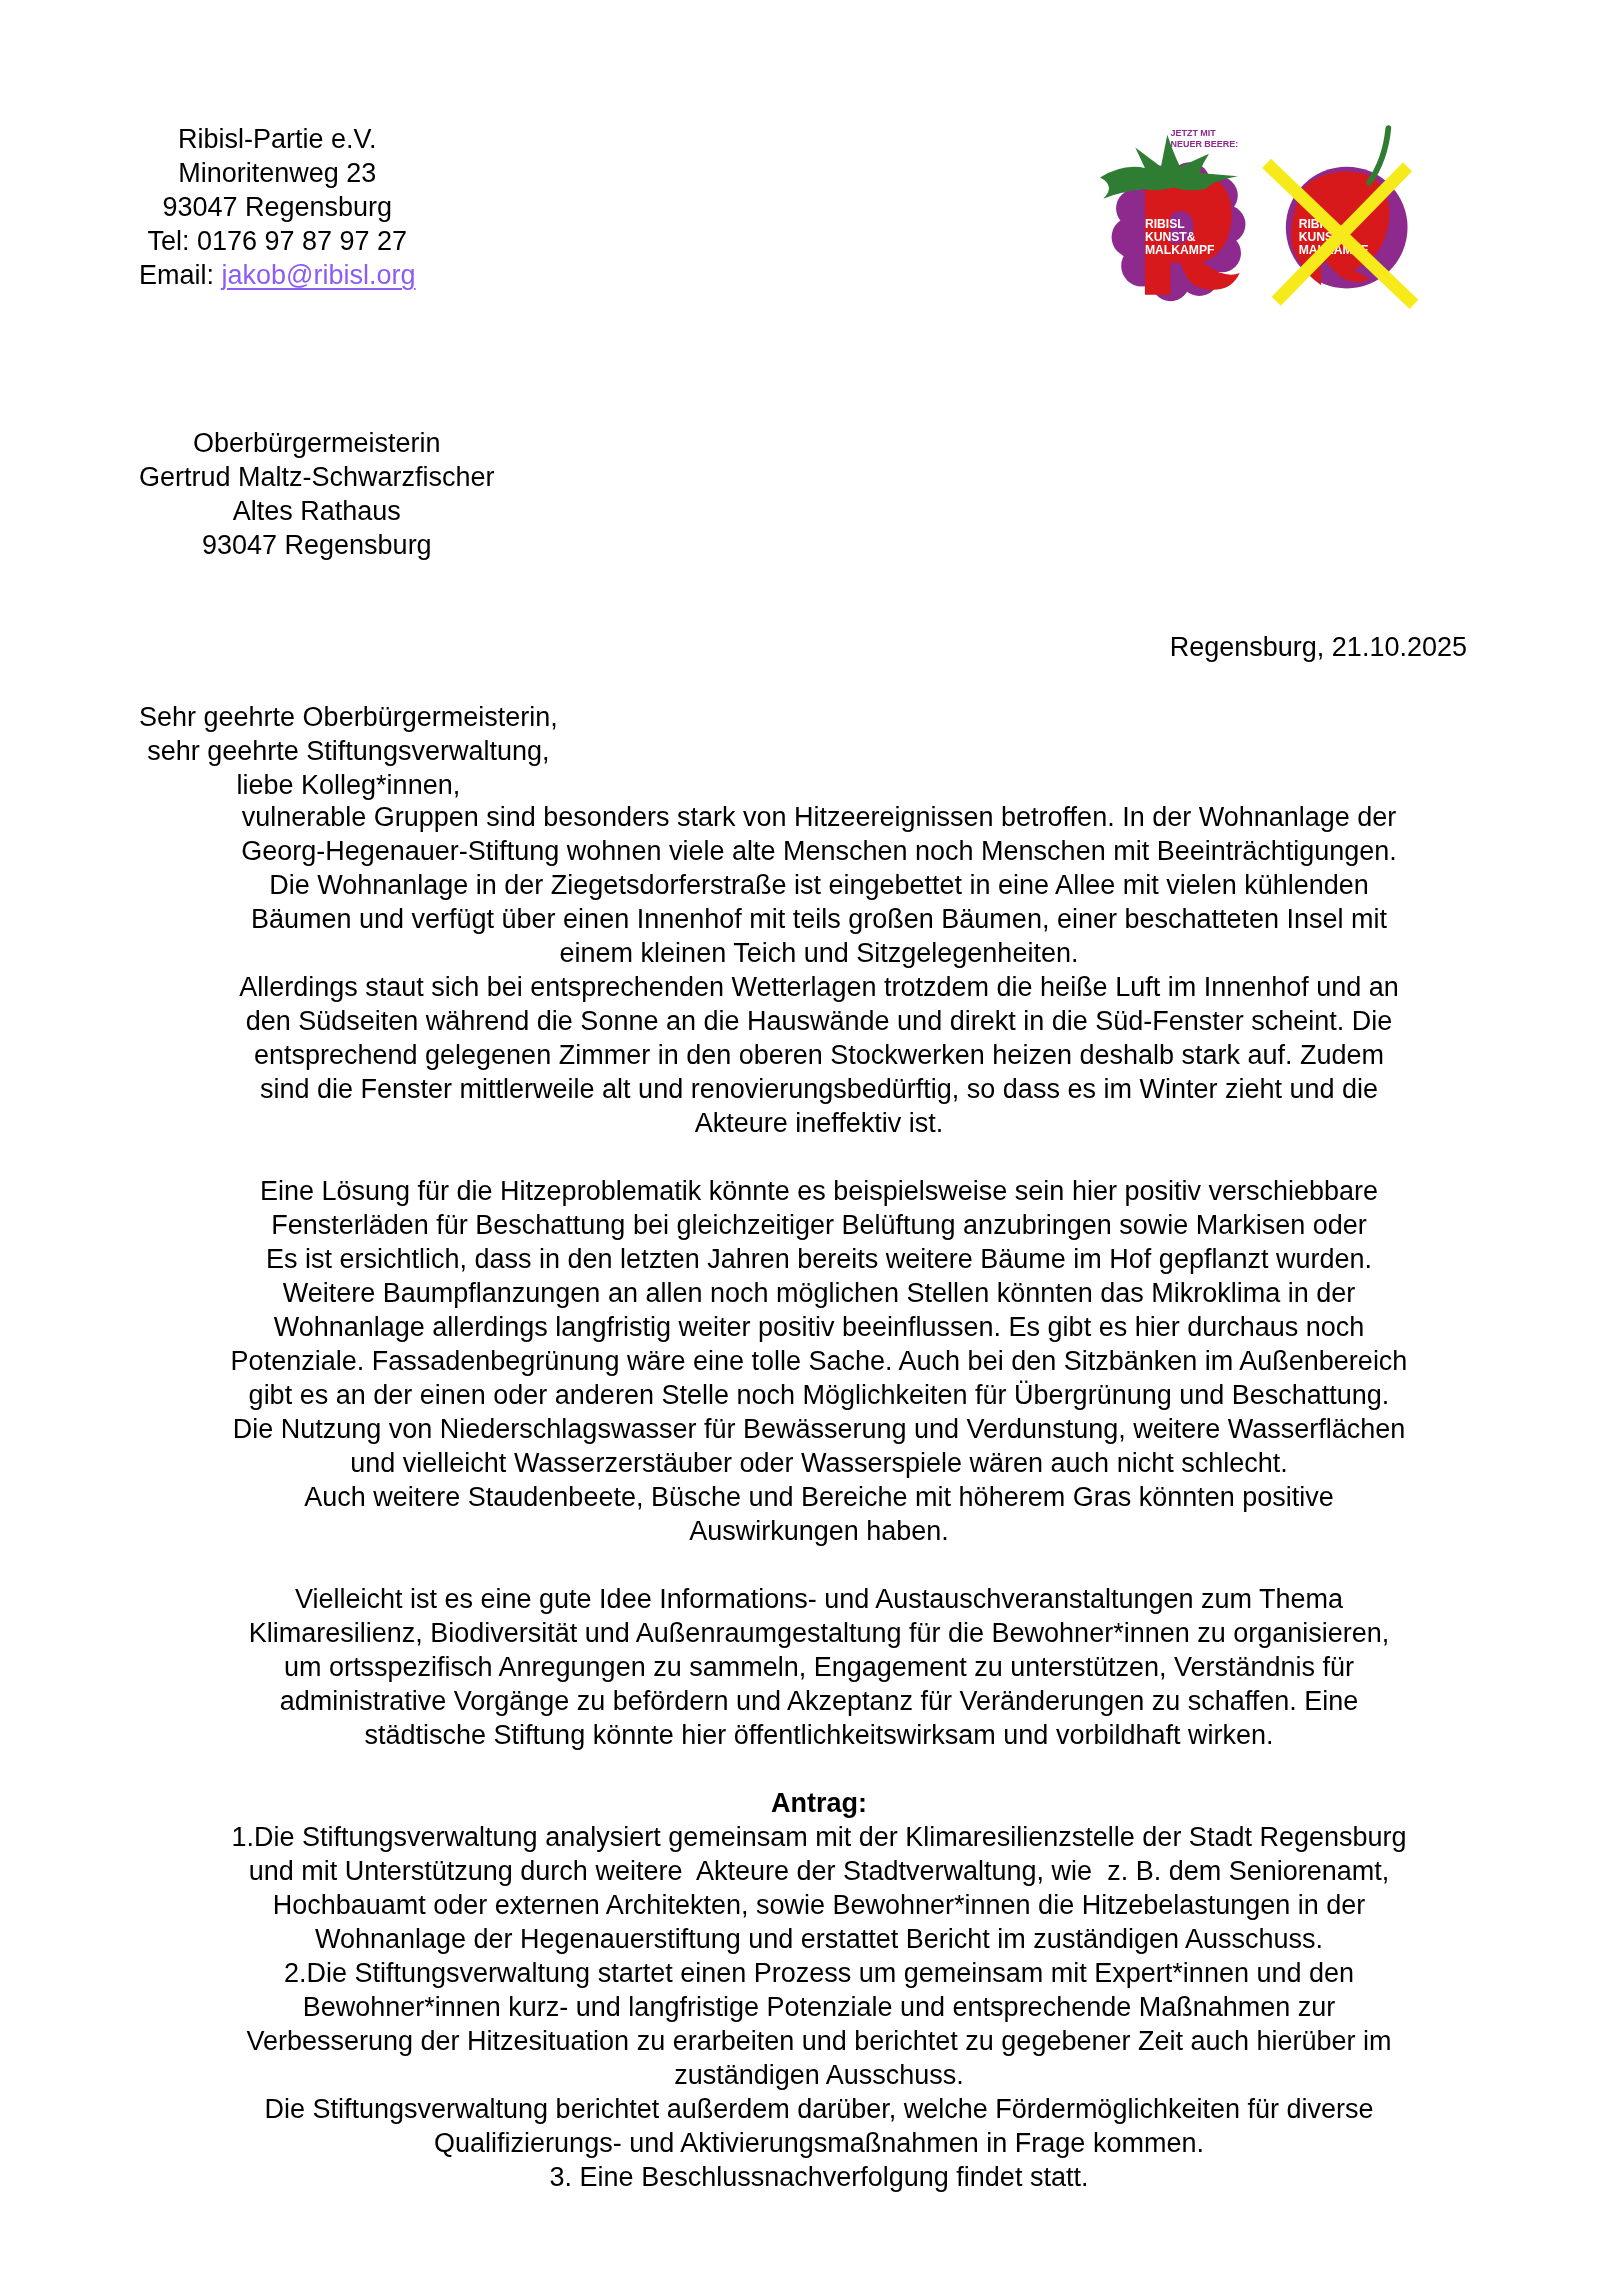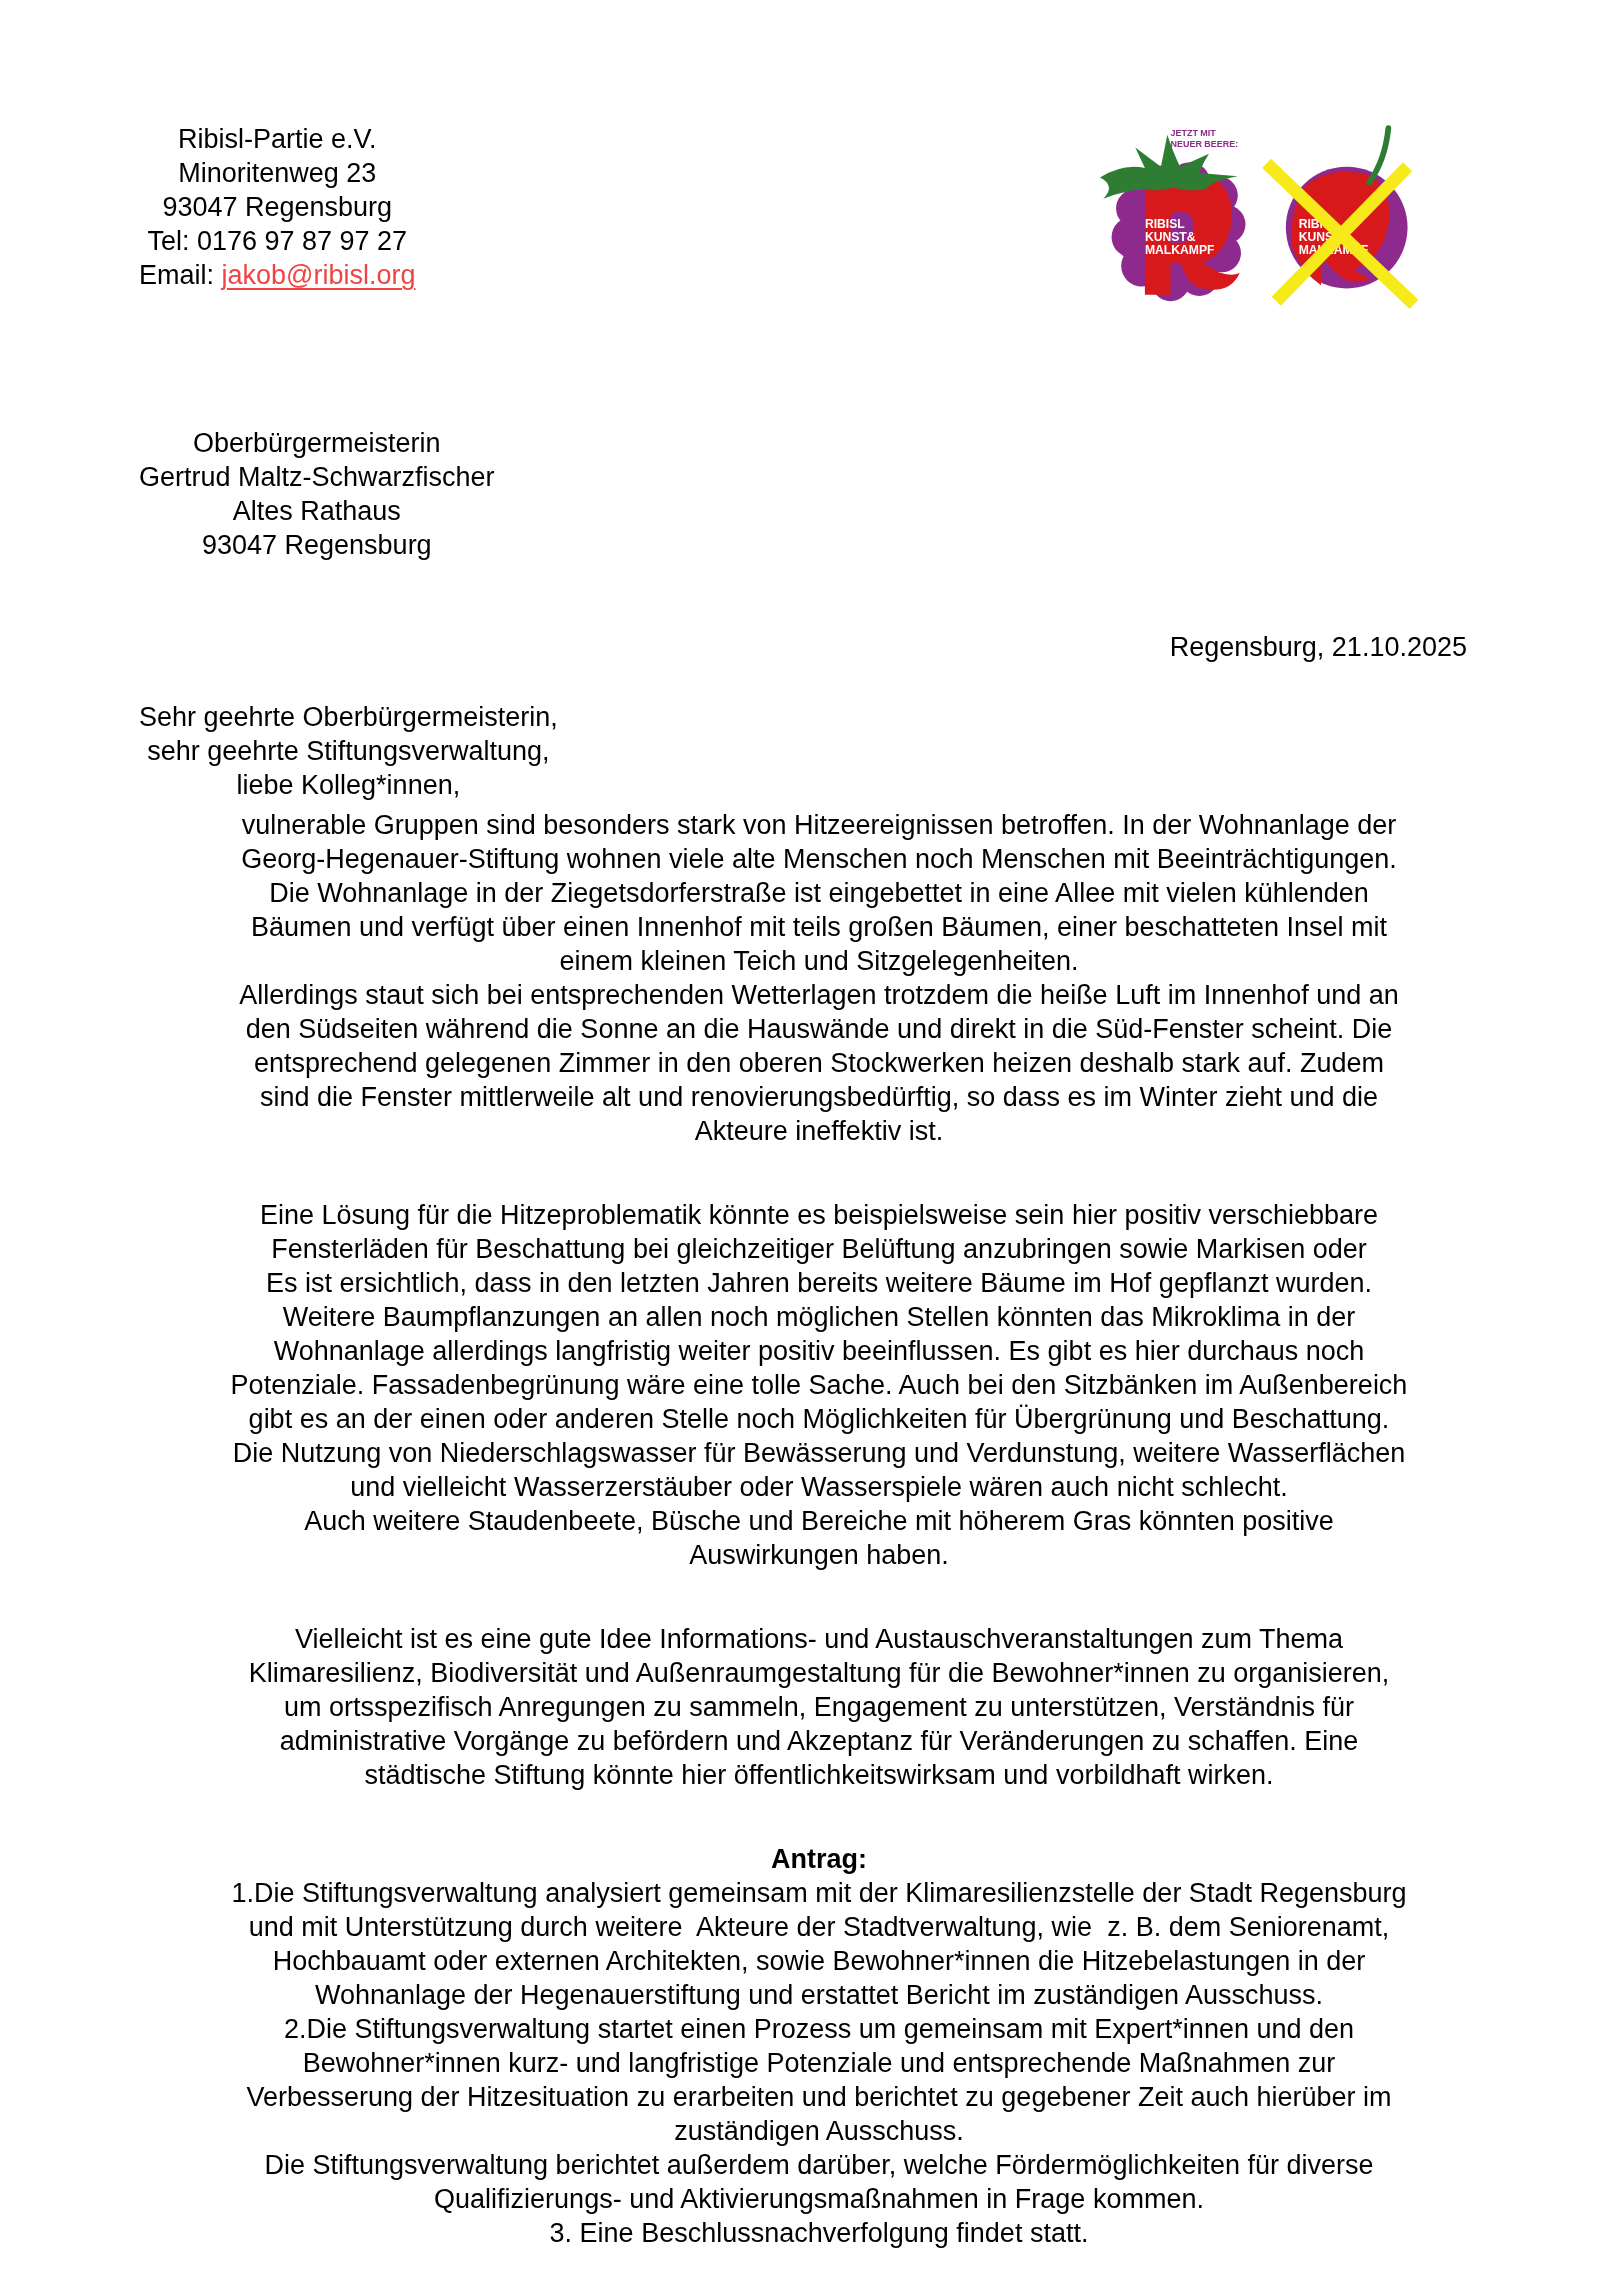--- a/index.html
+++ b/index.html
@@ -9,26 +9,26 @@
       position: relative;
       overflow: hidden;
       font-family: "Liberation Sans", sans-serif;
       color: #000000;
       font-size: 27px;
       line-height: 34px;
     }
     .block { position: absolute; left: 139px; text-align: center; }
     .line { display: block; white-space: pre; }
     #sender { top: 122px; }
-    #sender a { color: #ef4444; text-decoration: underline; text-underline-offset: 3.8px; text-decoration-thickness: 1.9px; }
+    #sender a { color: #8b5cf6; text-decoration: underline; text-underline-offset: 3.8px; text-decoration-thickness: 1.9px; }
     #recipient { top: 426px; }
     #date { position: absolute; top: 630px; right: 147px; white-space: pre; margin-left: 48px; }
     #salutation { top: 700px; }
     #body { top: 800px; width: 1360px; }
-    .para { margin: 8px; }
+    .para { margin: 0; }
     .gap { height: 34px; }
     .bold { font-weight: bold; }
 
     
     #logo { position: absolute; left: 1084px; top: 109px; width: 346px; height: 205px; }
   </style>
 </head>
 <body>
 
 <div id="sender" class="block">

